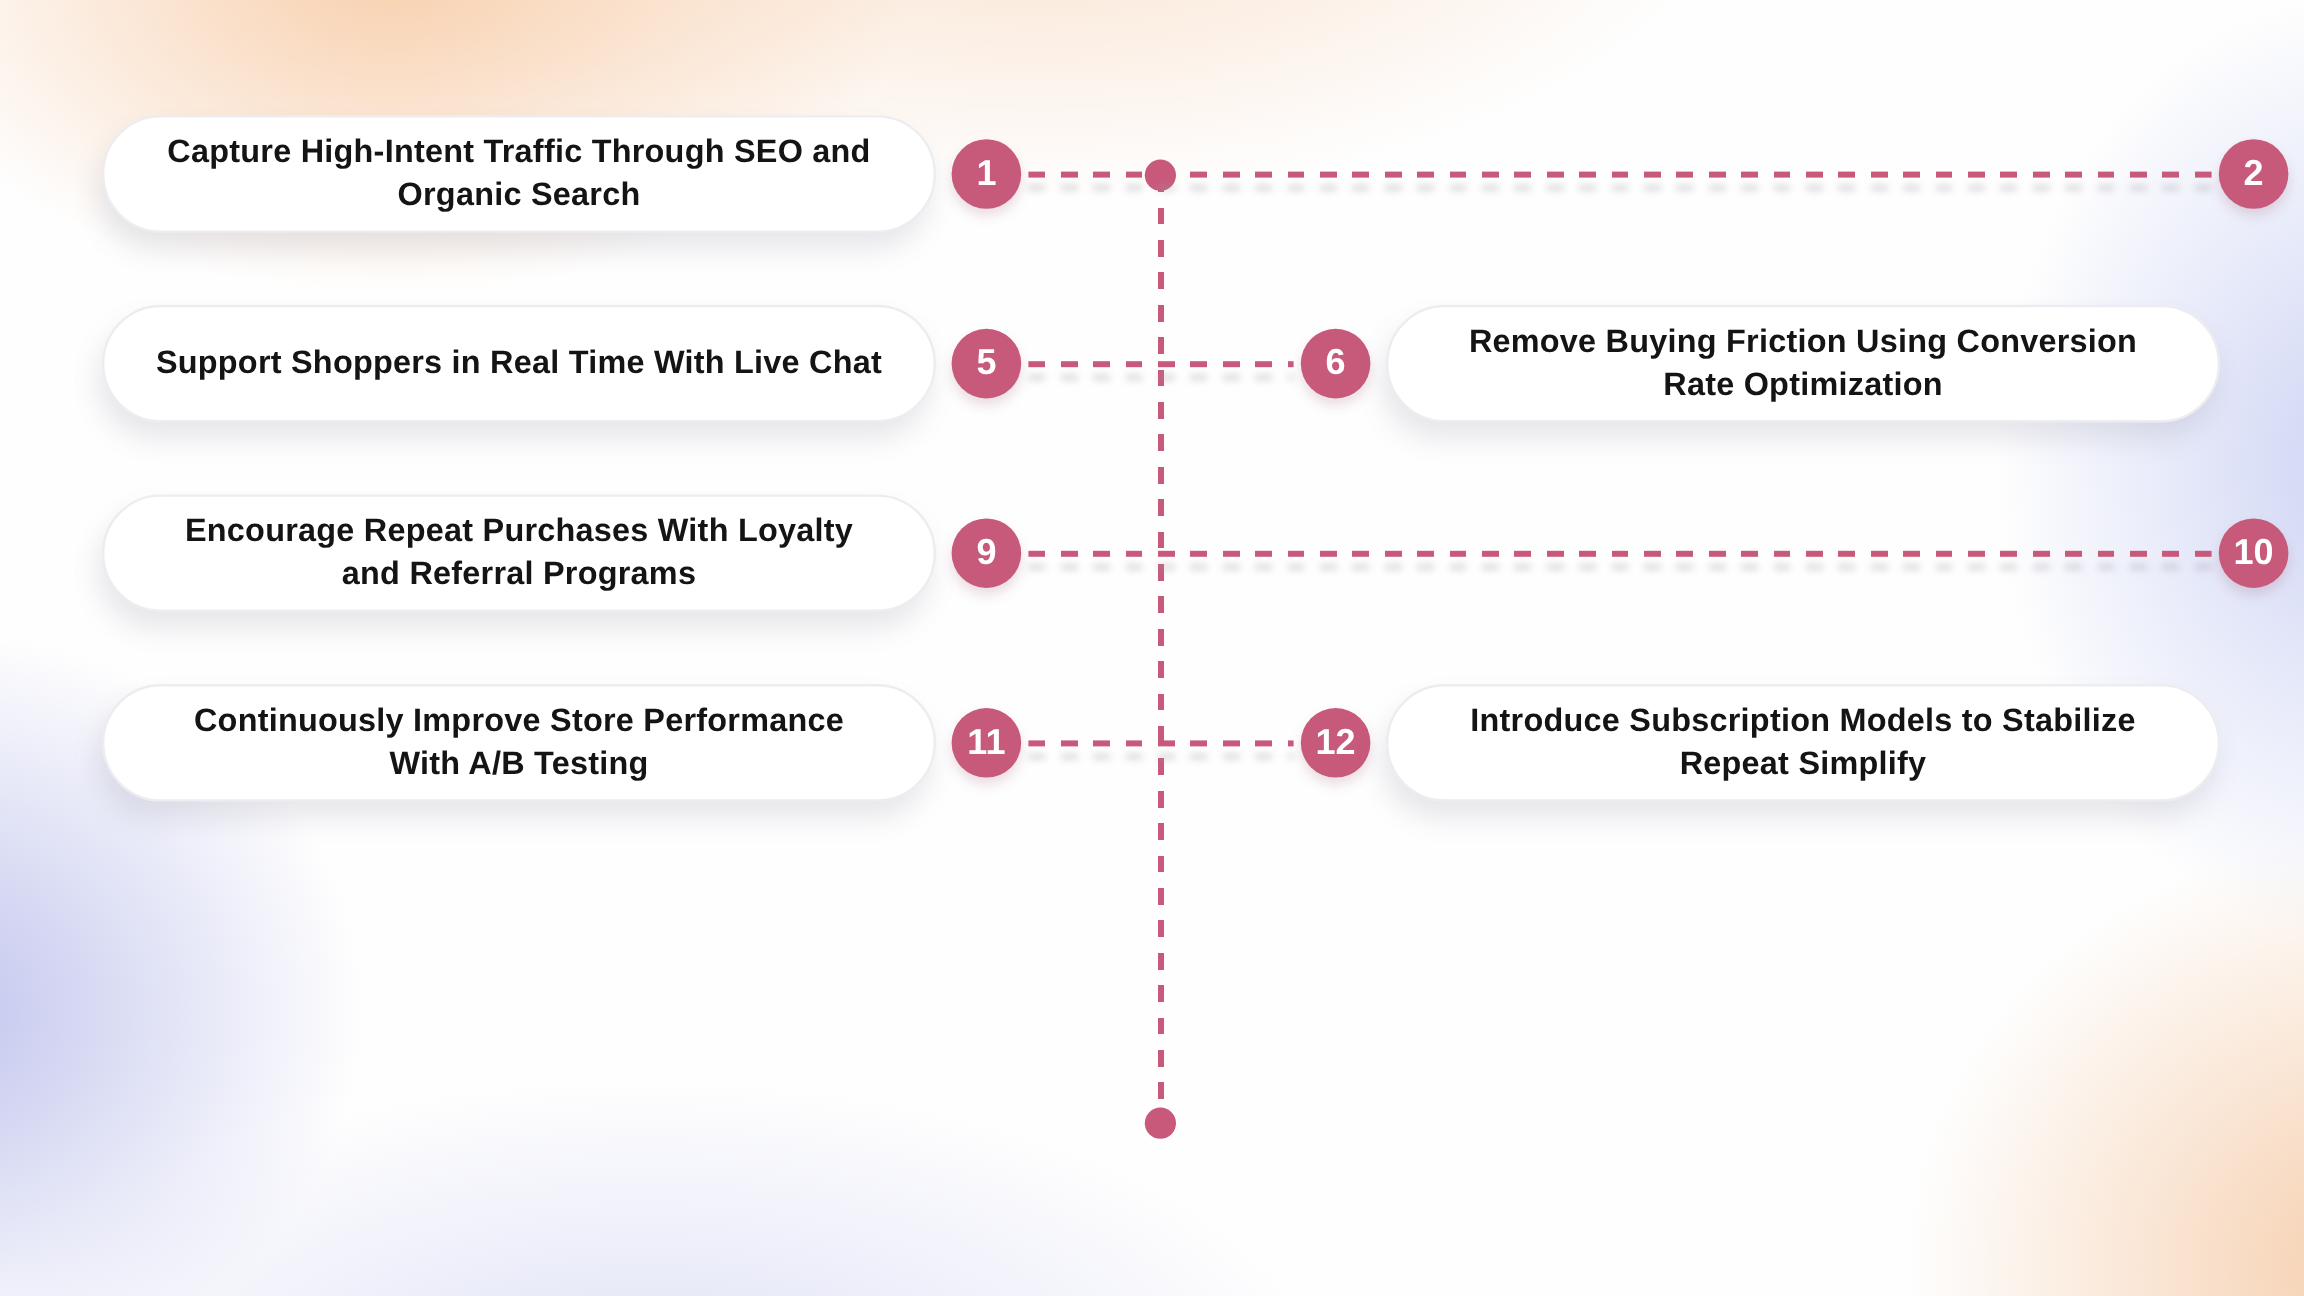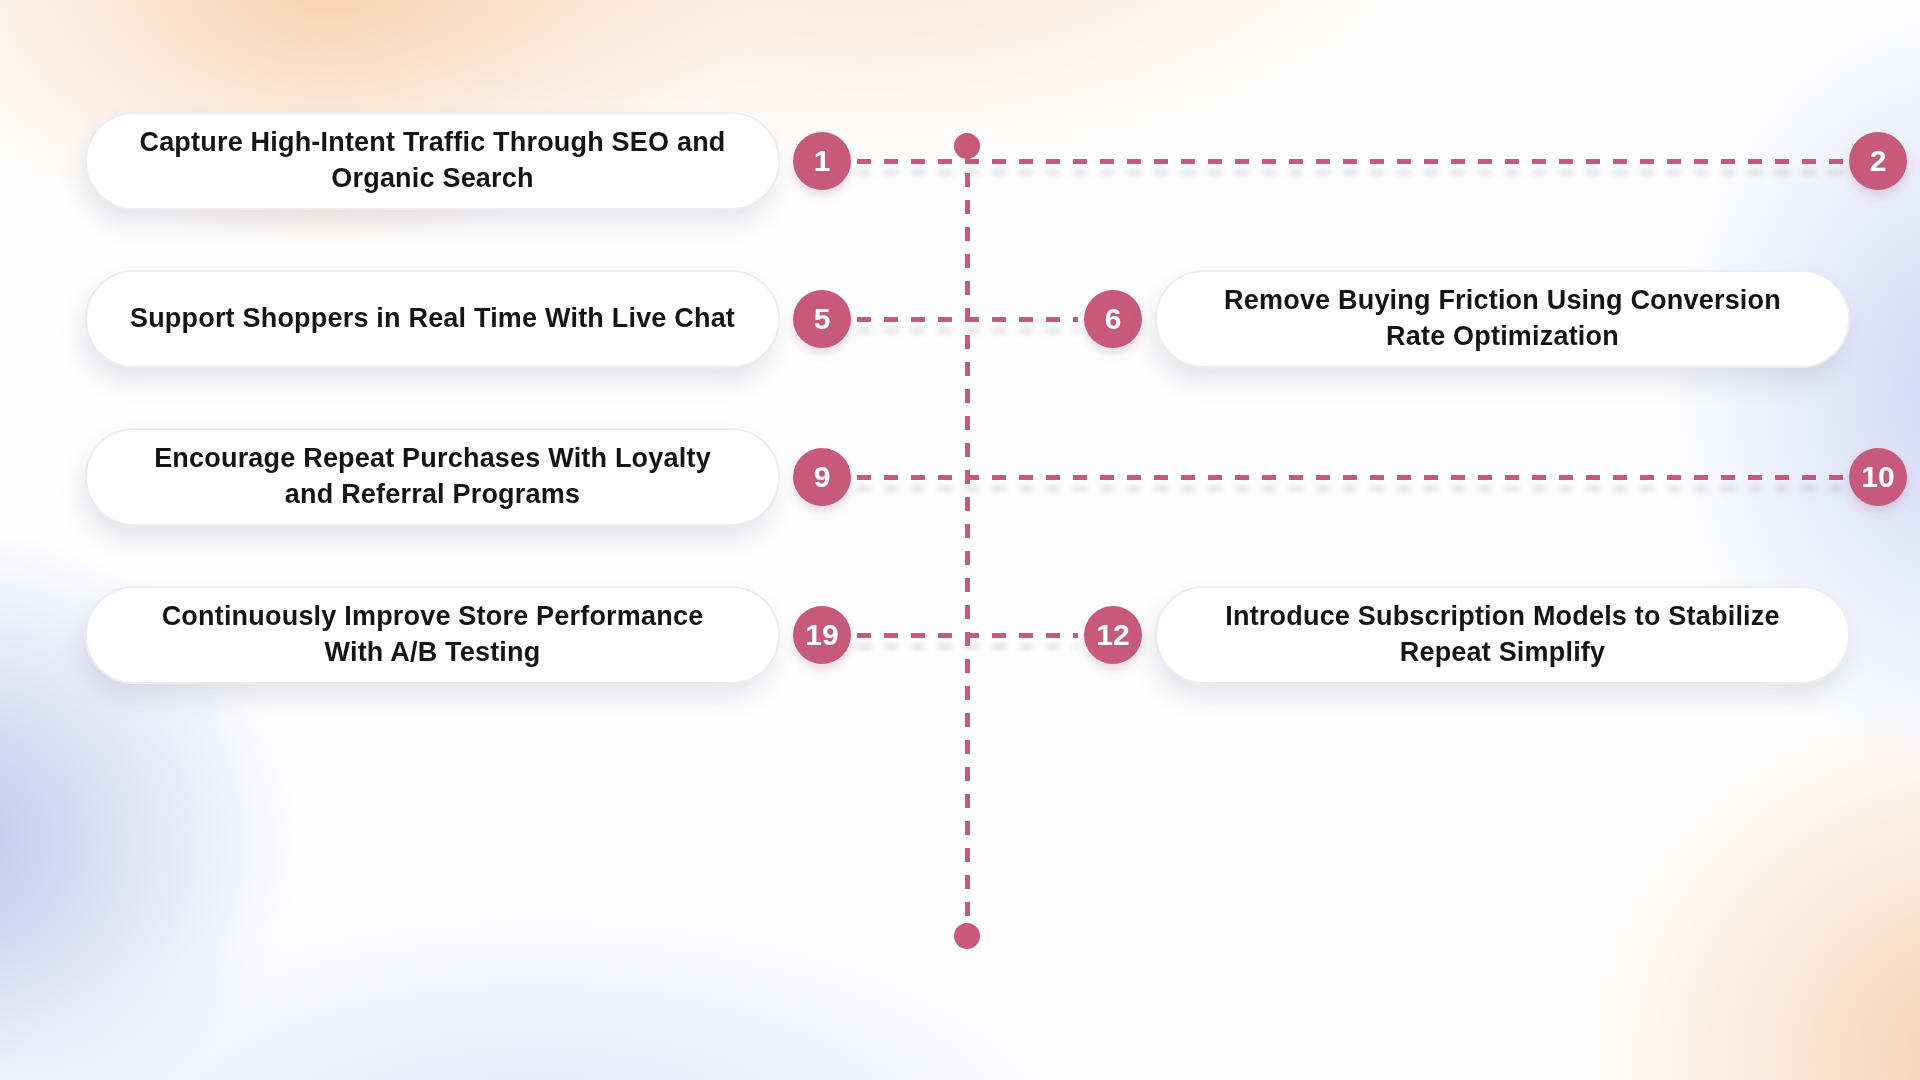--- a/index.html
+++ b/index.html
@@ -15,21 +15,21 @@
       radial-gradient(900px 420px at 45% -10%, rgba(248,214,186,0.75), rgba(248,214,186,0) 65%),
       radial-gradient(420px 560px at 102% 36%, rgba(199,206,243,0.85), rgba(199,206,243,0) 70%),
       radial-gradient(540px 500px at 103% 98%, #f6cfae 0%, rgba(246,207,174,0) 72%),
       radial-gradient(500px 440px at -3% 78%, rgba(189,193,236,0.95), rgba(189,193,236,0) 72%),
       radial-gradient(820px 380px at 28% 108%, rgba(200,204,240,0.6), rgba(200,204,240,0) 70%),
       #fefefe;
   }
 
   .rows-wrap {
     position: absolute;
-    top: 112px;
+    top: 96px;
     left: 0;
     width: 1920px;
   }
 
   .row {
     display: flex;
     align-items: center;
     height: 98px;
     margin-bottom: 60px;
   }
@@ -169,21 +169,21 @@
         <div class="dash"></div>
         <div class="num num-right">10</div>
       </div>
     </div>
 
     <div class="row">
       <div class="card card-left">
         <span class="card-text">Continuously Improve Store Performance With A/B Testing</span>
       </div>
       <div class="connector">
-        <div class="num">19</div>
+        <div class="num">11</div>
         <div class="dash"></div>
         <div class="num num-right">12</div>
       </div>
       <div class="card card-right">
         <span class="card-text">Introduce Subscription Models to Stabilize Repeat Simplify</span>
       </div>
     </div>
 
   </div>
 </div>

